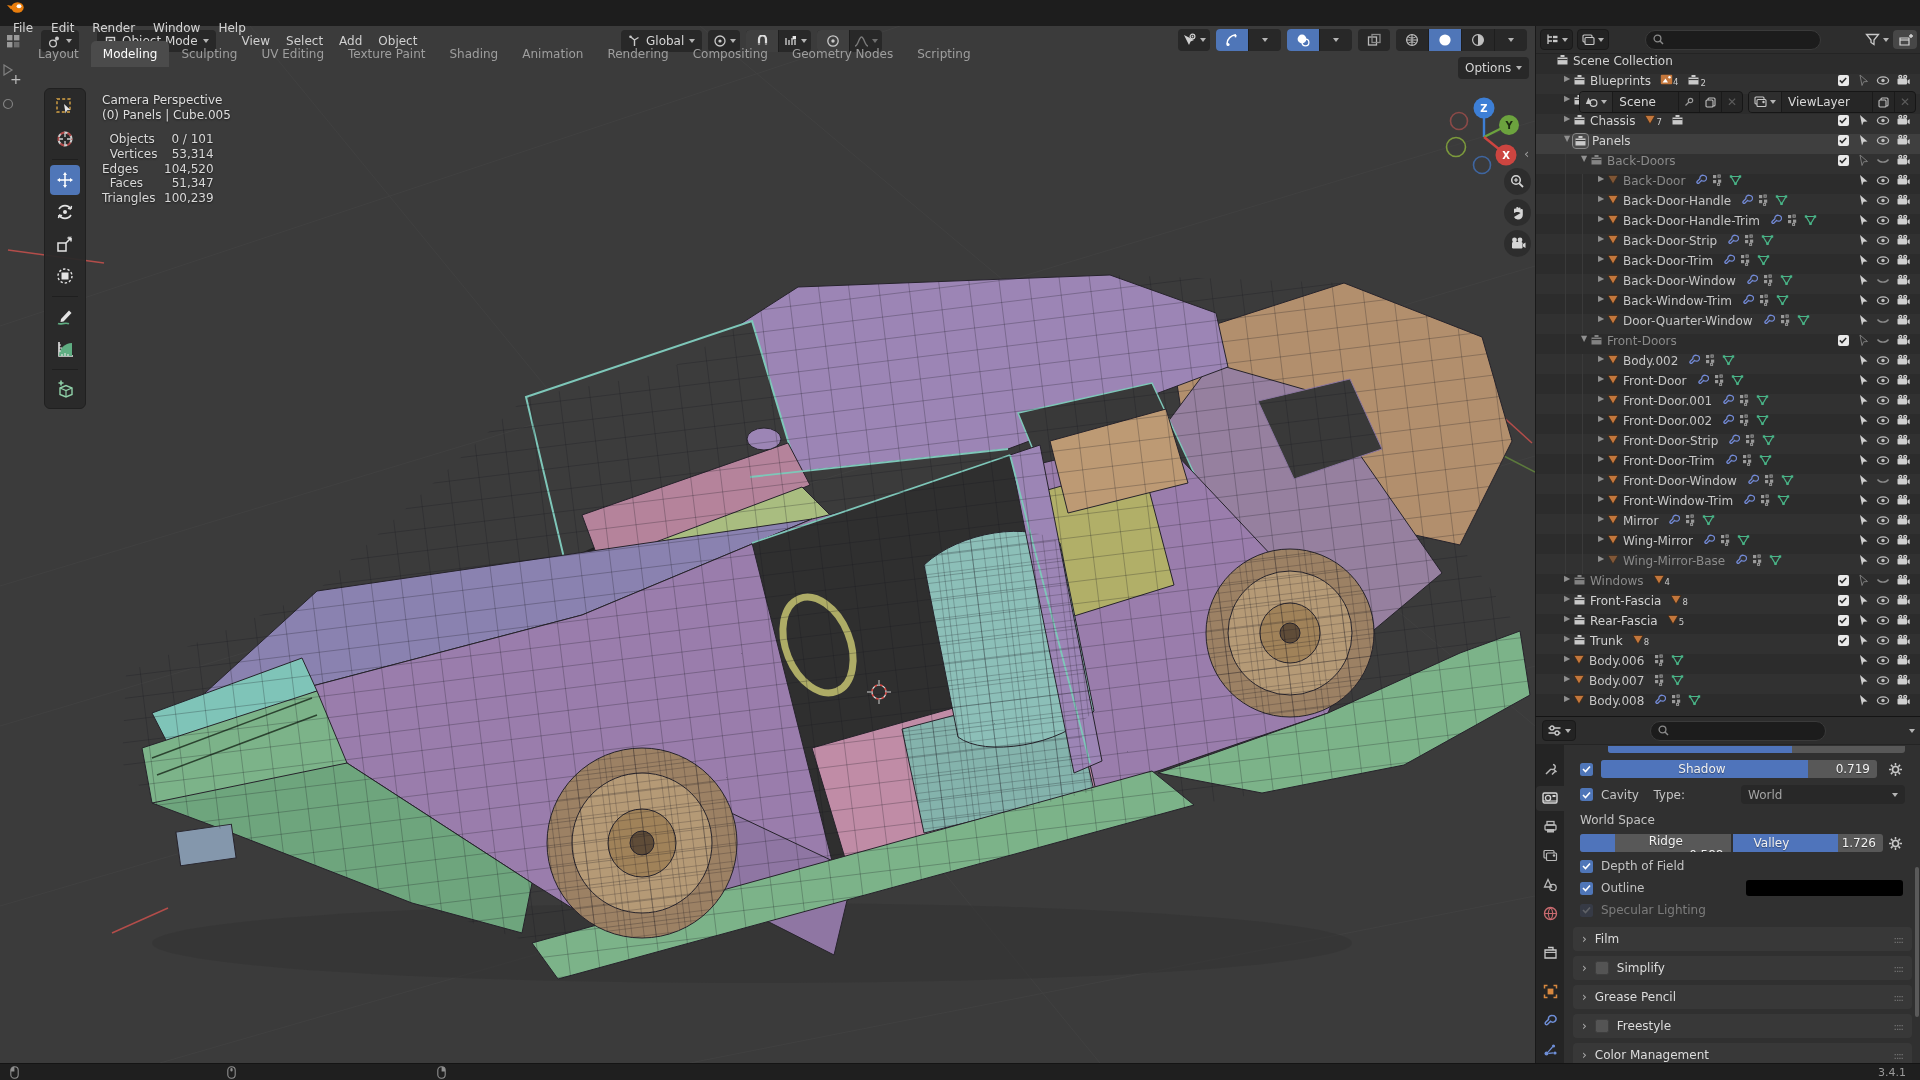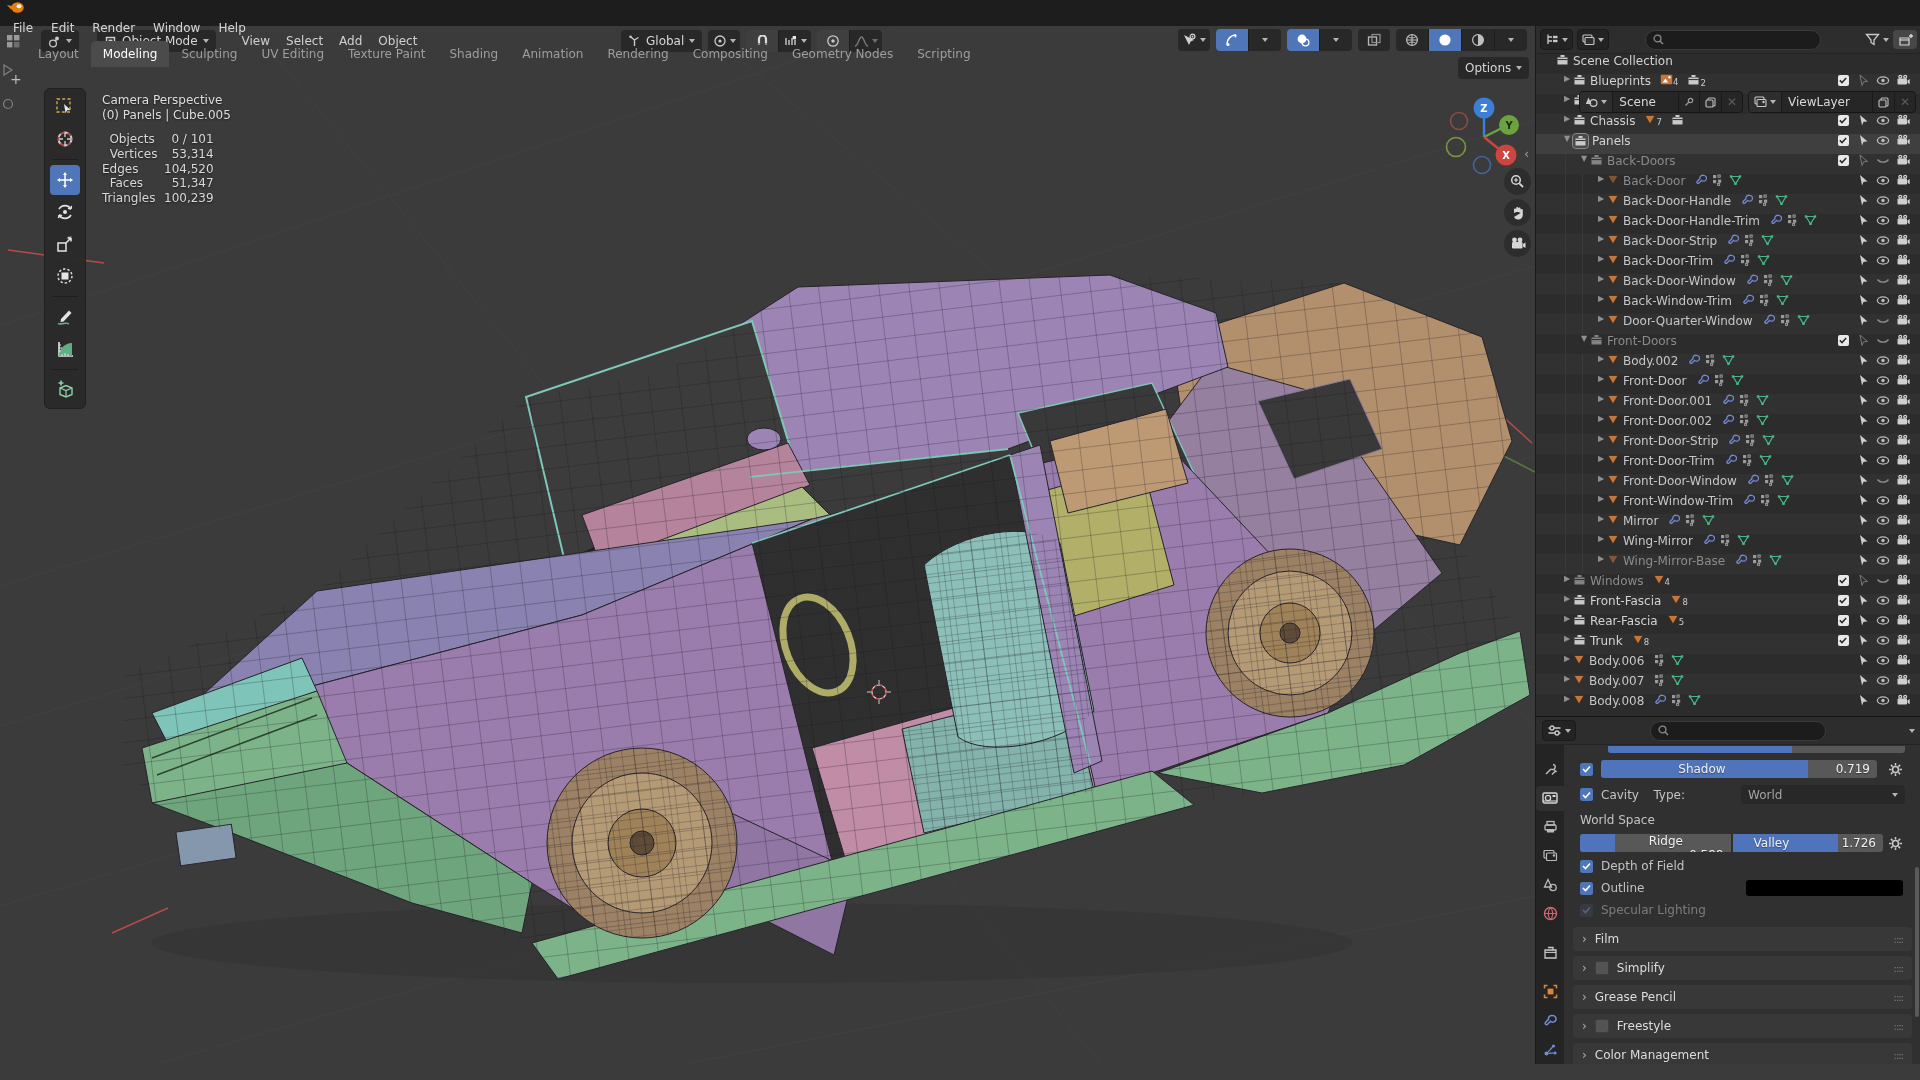--- a/index.html
+++ b/index.html
@@ -2646,13 +2646,34 @@
           <div class="ppanel">
             <span class="chev">›</span>
             <span>Color Management</span>
             <span class="dots">::::</span>
           </div>
         </div>
     </div>
     <div id="pscroll"></div>
   </div>
 
+  <div id="statusbar">
+    <span class="sb-mouse" style="left:10px;">
+      <svg width="9" height="13" viewBox="0 0 9 13">
+          <rect x="0.8" y="0.8" width="7.4" height="11.4" rx="3.5" fill="none" stroke="#8f8f8f" stroke-width="1.1"></rect>
+          <path d="M1 2.5 a3.4 3 0 0 1 3.4 -1.7 V5.5 H1 Z" fill="#8f8f8f"></path>
+        </svg>
+    </span>
+    <span class="sb-mouse" style="left:227px;">
+      <svg width="9" height="13" viewBox="0 0 9 13">
+          <rect x="0.8" y="0.8" width="7.4" height="11.4" rx="3.5" fill="none" stroke="#8f8f8f" stroke-width="1.1"></rect>
+          <rect x="3.4" y="2" width="2.2" height="3.6" rx="1.1" fill="#8f8f8f"></rect>
+        </svg>
+    </span>
+    <span class="sb-mouse" style="left:437px;">
+      <svg width="9" height="13" viewBox="0 0 9 13">
+          <rect x="0.8" y="0.8" width="7.4" height="11.4" rx="3.5" fill="none" stroke="#8f8f8f" stroke-width="1.1"></rect>
+          <path d="M8 2.5 a3.4 3 0 0 0 -3.4 -1.7 V5.5 H8 Z" fill="#8f8f8f"></path>
+        </svg>
+    </span>
+    <span id="sb-version">3.4.1</span>
+  </div>
 </div>
 
 </body></html>

